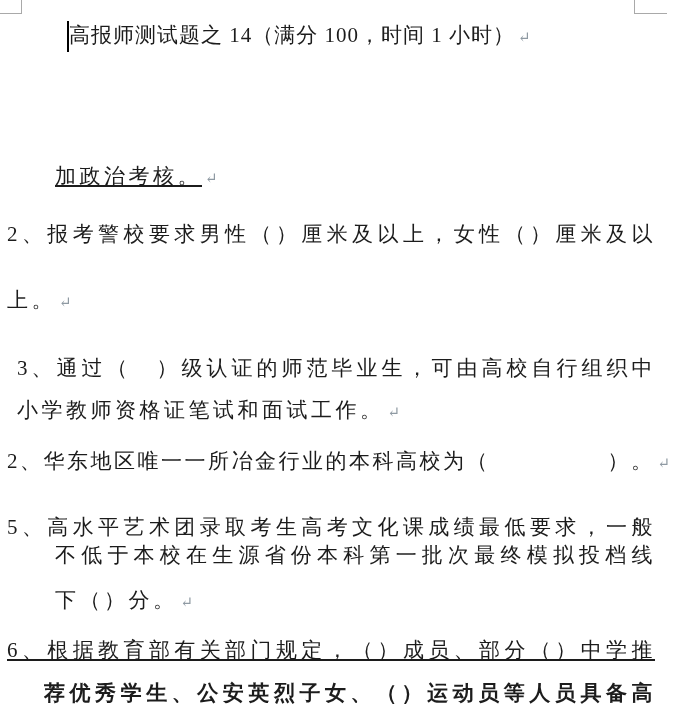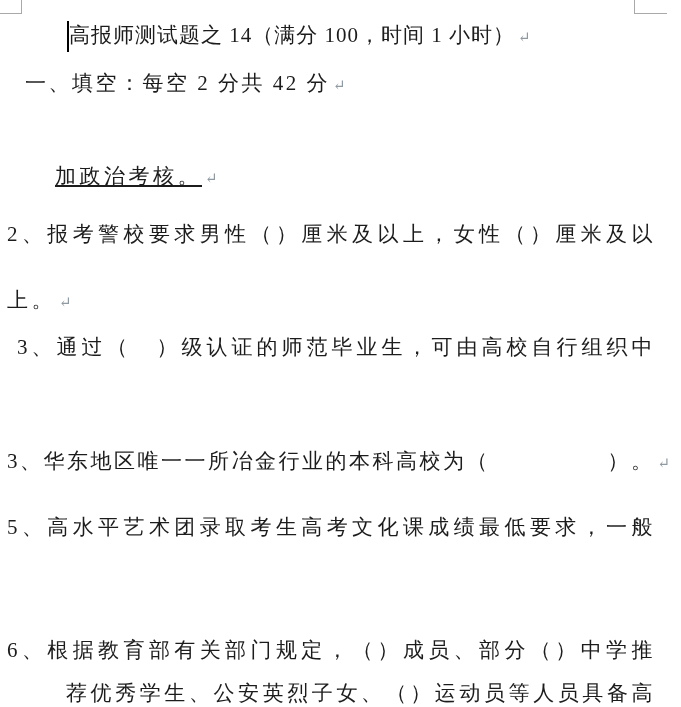--- a/index.html
+++ b/index.html
@@ -54,70 +54,76 @@
     letter-spacing: 0;
     margin-left: 3px;
     vertical-align: baseline;
   }
   #line-title   { left: 69px; top: 20px;  letter-spacing: 1px; }
   #line-section { left: 25px; top: 68px;  letter-spacing: 2.5px; }
   #q1-l1 { left: 44px; top: 117px; }
   #q1-l2 { left: 55px; top: 161px; text-decoration: underline; }
   #q2-l1 { left: 7px;  top: 219px; }
   #q2-l2 { left: 7px;  top: 285px; }
-  #q3-l1 { left: 17px; top: 332px; }
+  #q3-l1 { left: 17px; top: 353px; }
   #q3-l2 { left: 17px; top: 395px; }
   #q4-l1 { left: 7px;  top: 446px; letter-spacing: 2.5px; }
   #q5-l1 { left: 7px;  top: 512px; }
   #q5-l2 { left: 55px; top: 540px; }
   #q5-l3 { left: 55px; top: 585px; }
-  #q6-l1 { left: 7px;  top: 635px; }
-  #q6-l2 { left: 66px; top: 678px; }
+  #q6-l1 { left: 7px;  top: 635px; text-decoration: underline; }
+  #q6-l2 { left: 44px; top: 678px; font-weight: bold; }
 </style>
 </head>
 <body>
 
 <div id="page">
 
   <div class="mark" id="mark-tl-v"></div>
   <div class="mark" id="mark-tl-h"></div>
   <div class="mark" id="mark-tr-v"></div>
   <div class="mark" id="mark-tr-h"></div>
 
   <div id="caret"></div>
 
   <div class="line" id="line-title">
     <span>高报师测试题之 14（满分 100，时间 1 小时）</span><span class="pilcrow">↵</span>
   </div>
 
-  <div class="line" id="line-section">
-    <span>一、填空：每空 2 分共 42 分</span><span class="pilcrow">↵</span>
-  </div>
 
   <div class="line" id="q1-l2">
     <span>加政治考核。</span><span class="pilcrow">↵</span>
   </div>
 
   <div class="line just" id="q2-l1">
     <span>2、报考警校要求男性（）厘米及以上，女性（）厘米及以</span>
   </div>
   <div class="line" id="q2-l2">
     <span>上。</span><span class="pilcrow">↵</span>
   </div>
 
   <div class="line just" id="q3-l1">
     <span>3、通过（　）级认证的师范毕业生，可由高校自行组织中</span>
   </div>
+  <div class="line" id="q3-l2">
+    <span>小学教师资格证笔试和面试工作。</span><span class="pilcrow">↵</span>
+  </div>
 
   <div class="line" id="q4-l1">
-    <span>3、华东地区唯一一所冶金行业的本科高校为（　　　　　）。</span><span class="pilcrow">↵</span>
+    <span>2、华东地区唯一一所冶金行业的本科高校为（　　　　　）。</span><span class="pilcrow">↵</span>
   </div>
 
   <div class="line just" id="q5-l1">
     <span>5、高水平艺术团录取考生高考文化课成绩最低要求，一般</span>
+  </div>
+  <div class="line just" id="q5-l2">
+    <span>不低于本校在生源省份本科第一批次最终模拟投档线</span>
+  </div>
+  <div class="line" id="q5-l3">
+    <span>下（）分。</span><span class="pilcrow">↵</span>
   </div>
 
   <div class="line just" id="q6-l1">
     <span>6、根据教育部有关部门规定，（）成员、部分（）中学推</span>
   </div>
   <div class="line just" id="q6-l2">
     <span>荐优秀学生、公安英烈子女、（）运动员等人员具备高</span>
   </div>
 
 </div>

